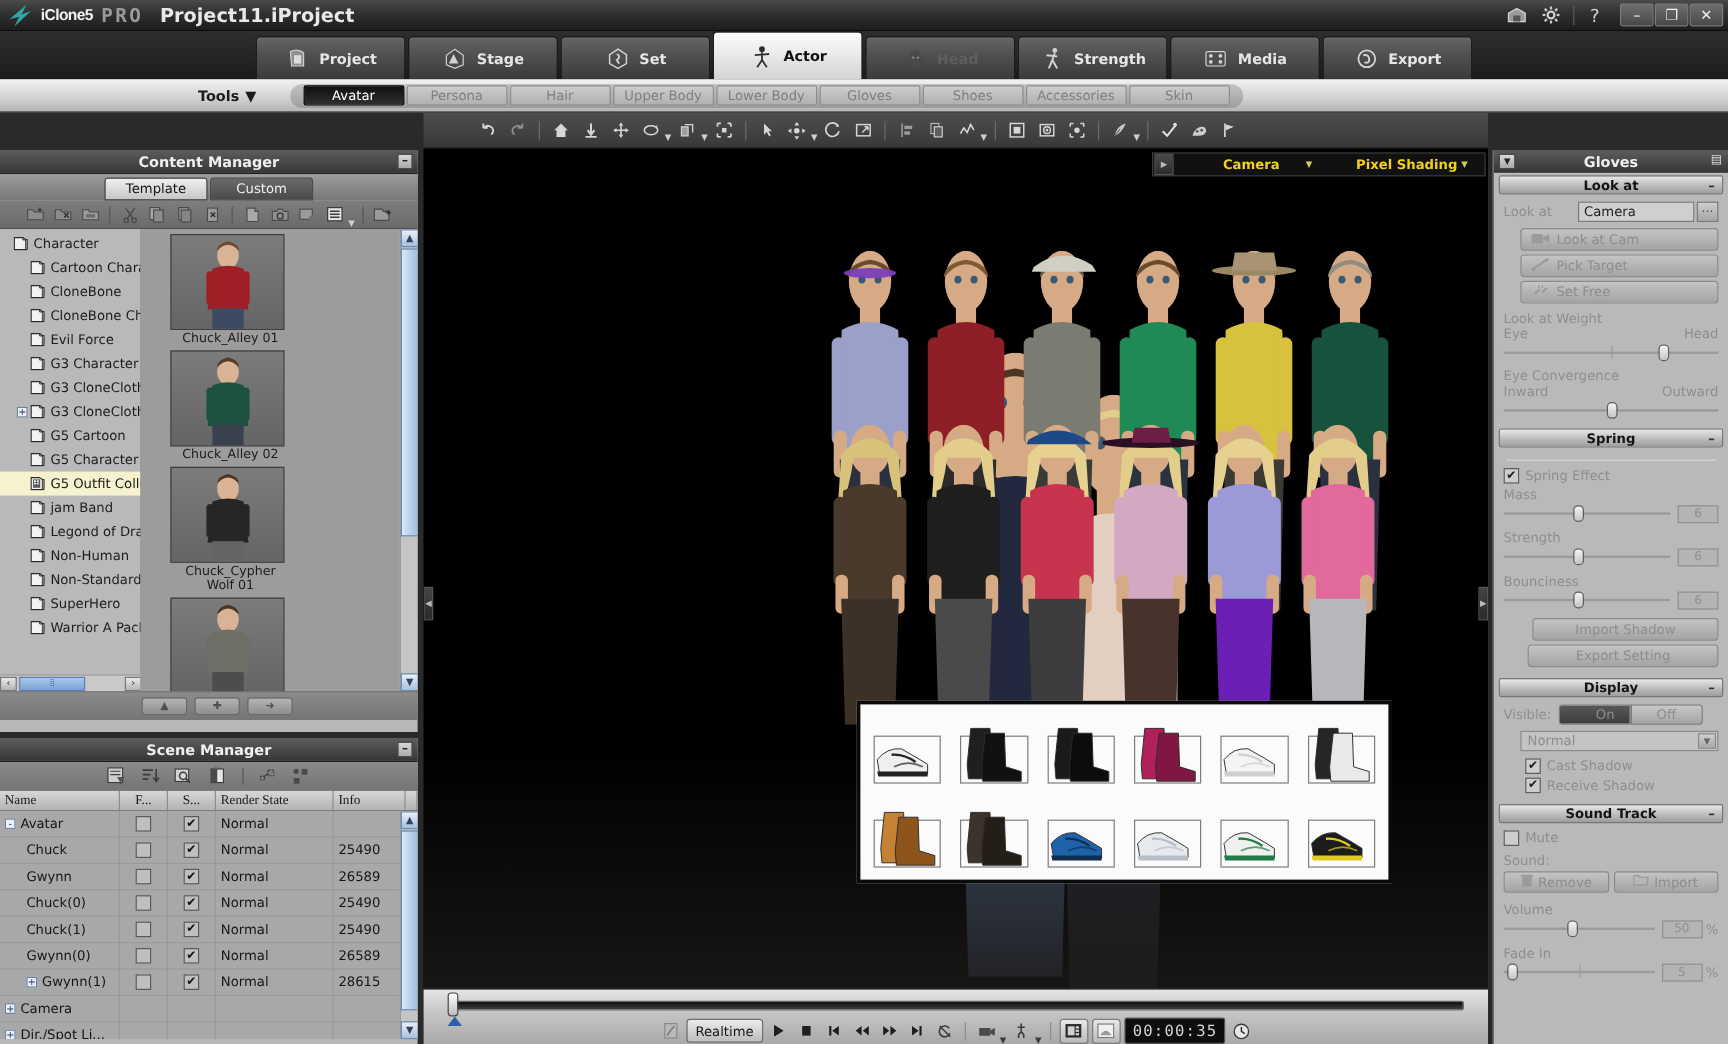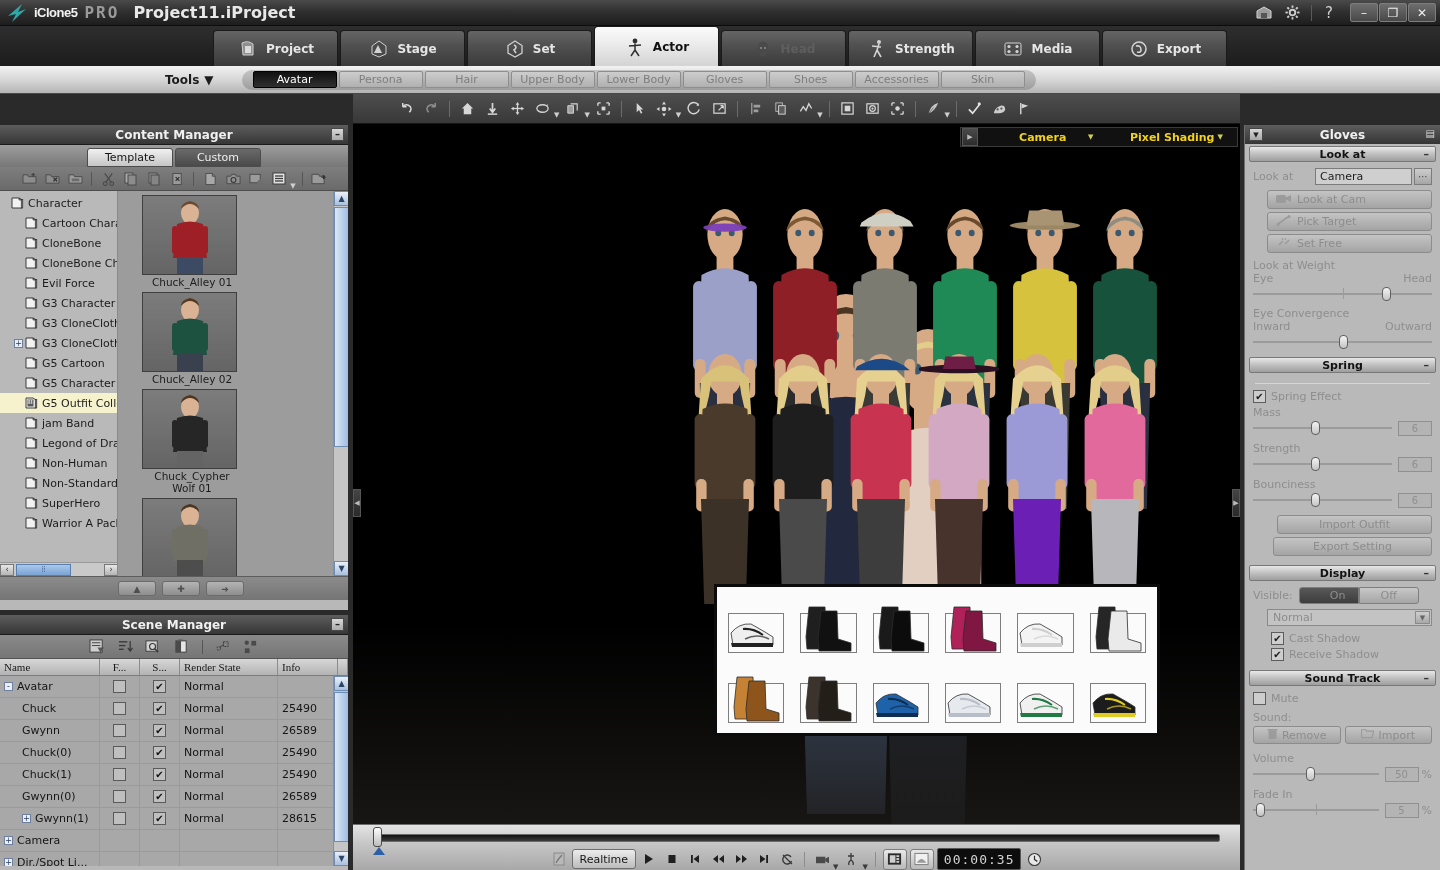--- a/index.html
+++ b/index.html
@@ -1788,21 +1788,21 @@
           <div class="lbl">Bounciness</div>
           <div class="row">
             <div class="slider" style="flex: 1 1 0%; margin-right: 6px;">
               <div class="track"></div>
               <div class="knob" style="left:42%"></div>
             </div>
             <div class="numfield">6</div>
           </div>
         </div>
       <div class="btn-wide" style="margin-left:24px;margin-top:6px;justify-content:center;padding-left:0;">
-        <span>Import Outfit</span>
+        <span>Import Shadow</span>
       </div>
       <div class="btn-wide" style="margin-left:20px;justify-content:center;padding-left:0;align-items:center;">
         <span>Export Setting</span>
       </div>
     </div>
 
     <div class="sect-header">
       <span>Display</span>
       <span class="mm">–</span>
     </div>

